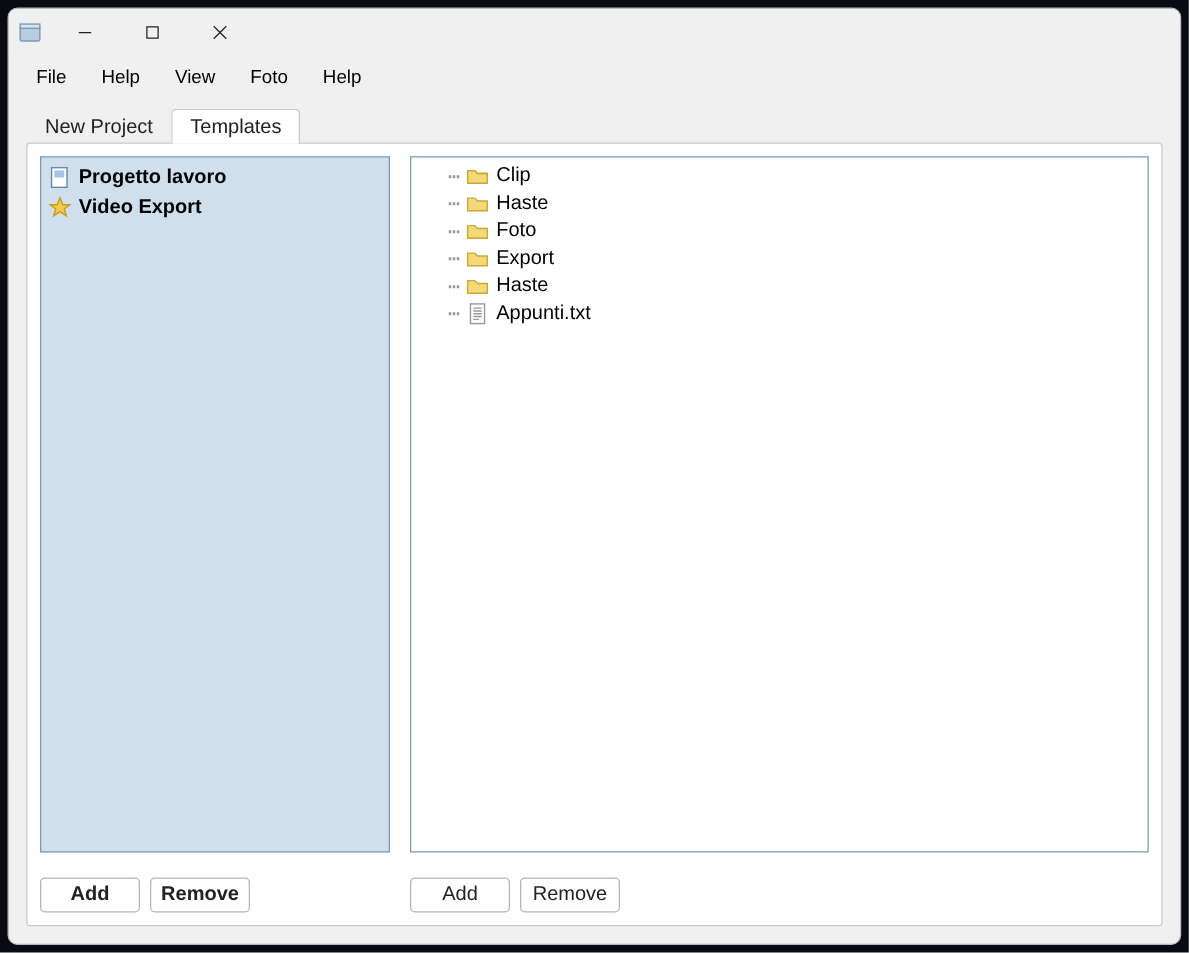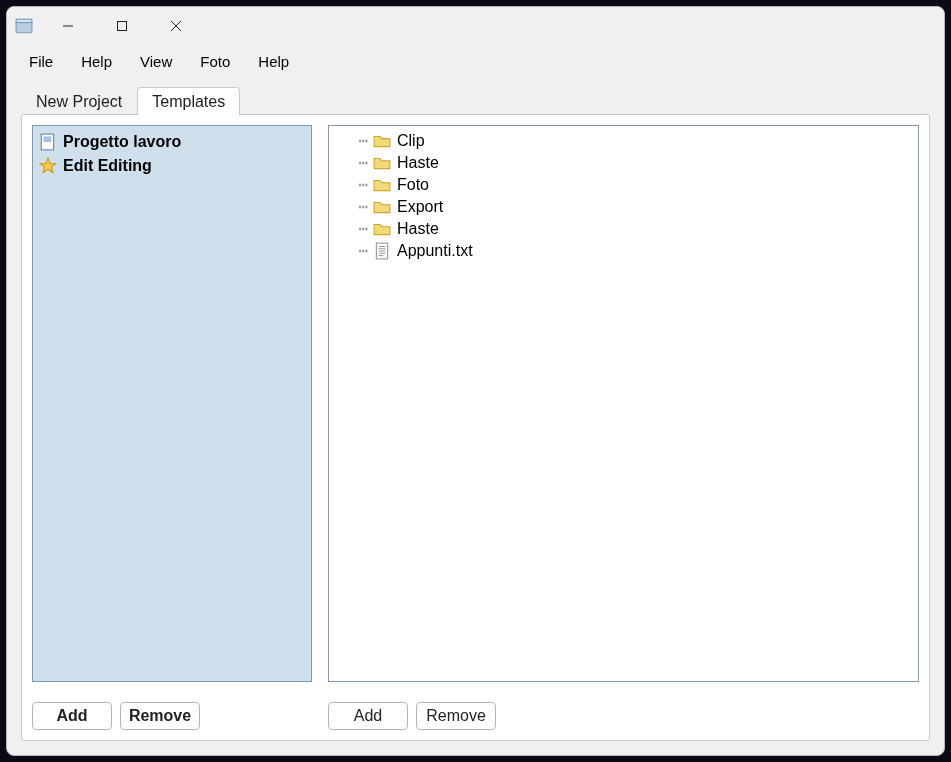--- a/index.html
+++ b/index.html
@@ -205,21 +205,21 @@
               </svg>
             </span>
             <span>Progetto lavoro</span>
           </div>
           <div class="list-item">
             <span class="icon">
               <svg viewBox="0 0 16 16" width="18" height="18">
                 <polygon points="8,1 10,6 15,6 11,9 12.5,14 8,11 3.5,14 5,9 1,6 6,6" fill="#f6c948" stroke="#c89a1e"></polygon>
               </svg>
             </span>
-            <span>Edit Editing</span>
+            <span>Video Export</span>
           </div>
         </div>
         <div class="btn-row">
           <div class="btn">Add</div>
           <div class="btn">Remove</div>
         </div>
       </div>
 
       <div class="panel-col right">
         <div class="listbox">

